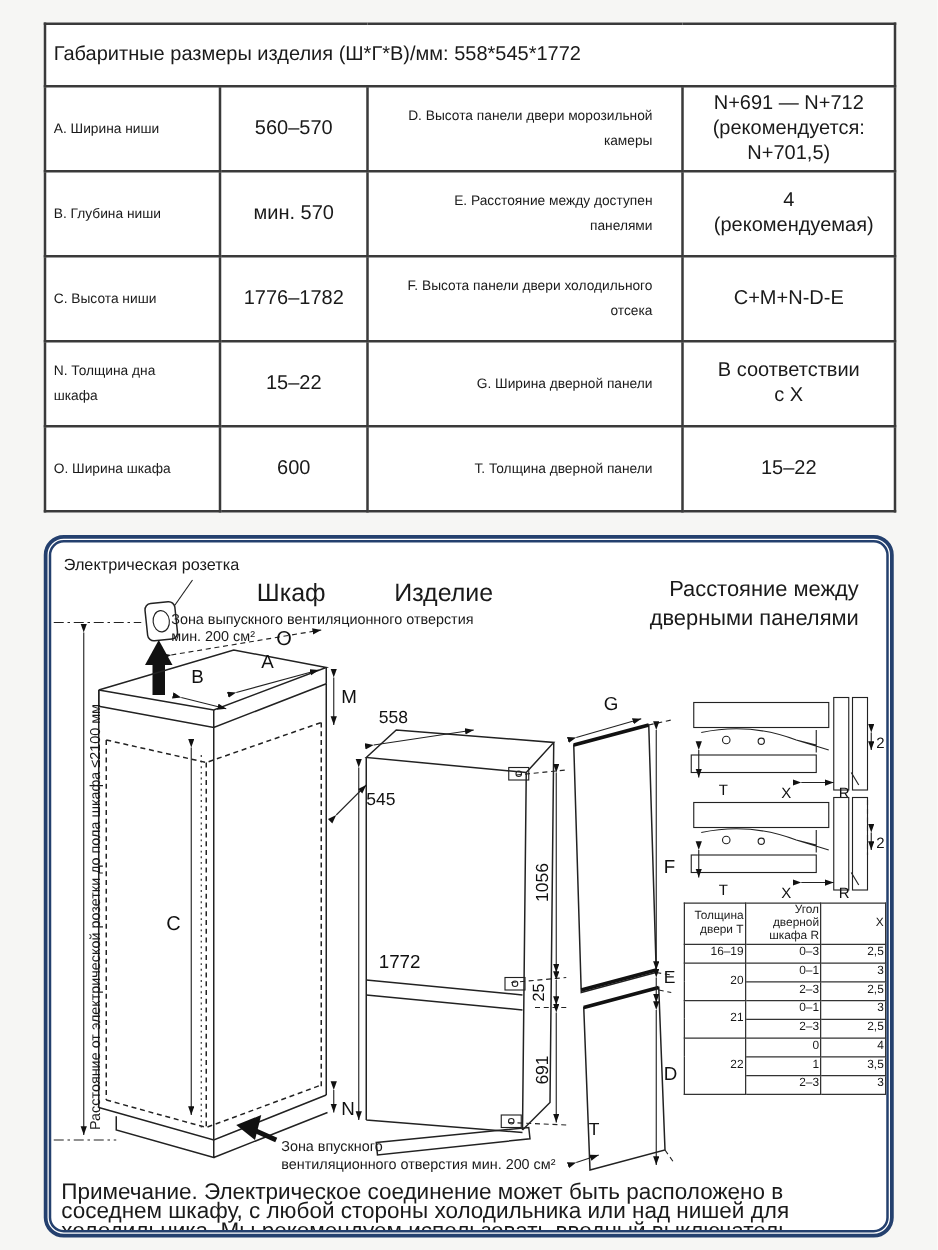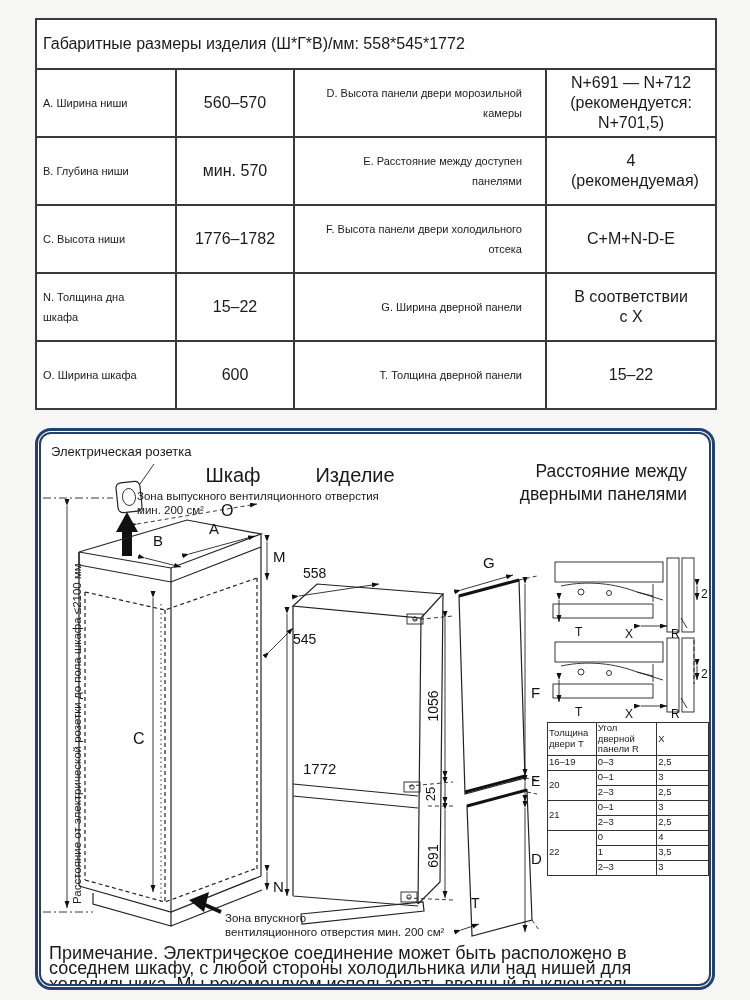--- a/index.html
+++ b/index.html
@@ -30,21 +30,21 @@
   .h-pan{left:440px;top:26px;width:206px;text-align:right;font-size:17.5px;line-height:23px}
   .socket-label{left:10px;top:10px;font-size:13px}
   .outlet{left:96px;top:55px;font-size:11.5px;line-height:14px}
   .inlet{left:184px;top:477px;font-size:11.5px;line-height:14px}
   .vlabel{left:30px;top:470px;font-size:11.5px;white-space:nowrap;
           transform:rotate(-90deg);transform-origin:0 0}
   .note{left:8px;top:512px;width:658px;font-size:18px;line-height:15.4px}
 
   
   table.ht{position:absolute;left:506px;top:288px;border-collapse:collapse;
-           font-size:9.5px;line-height:10.5px;text-align:left;background:#fff}
+           font-size:9.5px;line-height:10.5px;text-align:right;background:#fff}
   .ht th,.ht td{border:1px solid #333;padding:0 1px;font-weight:normal}
   .ht th{height:32px}
   .ht td{height:15px}
 
   svg text{font-family:"Liberation Sans",sans-serif;fill:#111}
   .ln{stroke:#222;stroke-width:1.2;fill:none}
   .thin{stroke:#222;stroke-width:.9;fill:none}
   .dsh{stroke-dasharray:4,3}
   .ddot{stroke-dasharray:8,3,2,3}
   .dot{stroke-dasharray:1.5,3}
@@ -292,21 +292,21 @@
 
   <table class="ht">
     <colgroup>
           <col style="width:50px">
           <col style="width:64px">
           <col style="width:58px">
         </colgroup>
     <tbody>
           <tr>
       <th>Толщина двери T</th>
-      <th>Угол дверной панели R</th>
+      <th>Угол дверной шкафа R</th>
       <th>X</th>
     </tr>
     <tr>
       <td>16–19</td>
       <td>0–3</td>
       <td>2,5</td>
     </tr>
     <tr>
       <td rowspan="2">20</td>
       <td>0–1</td>

